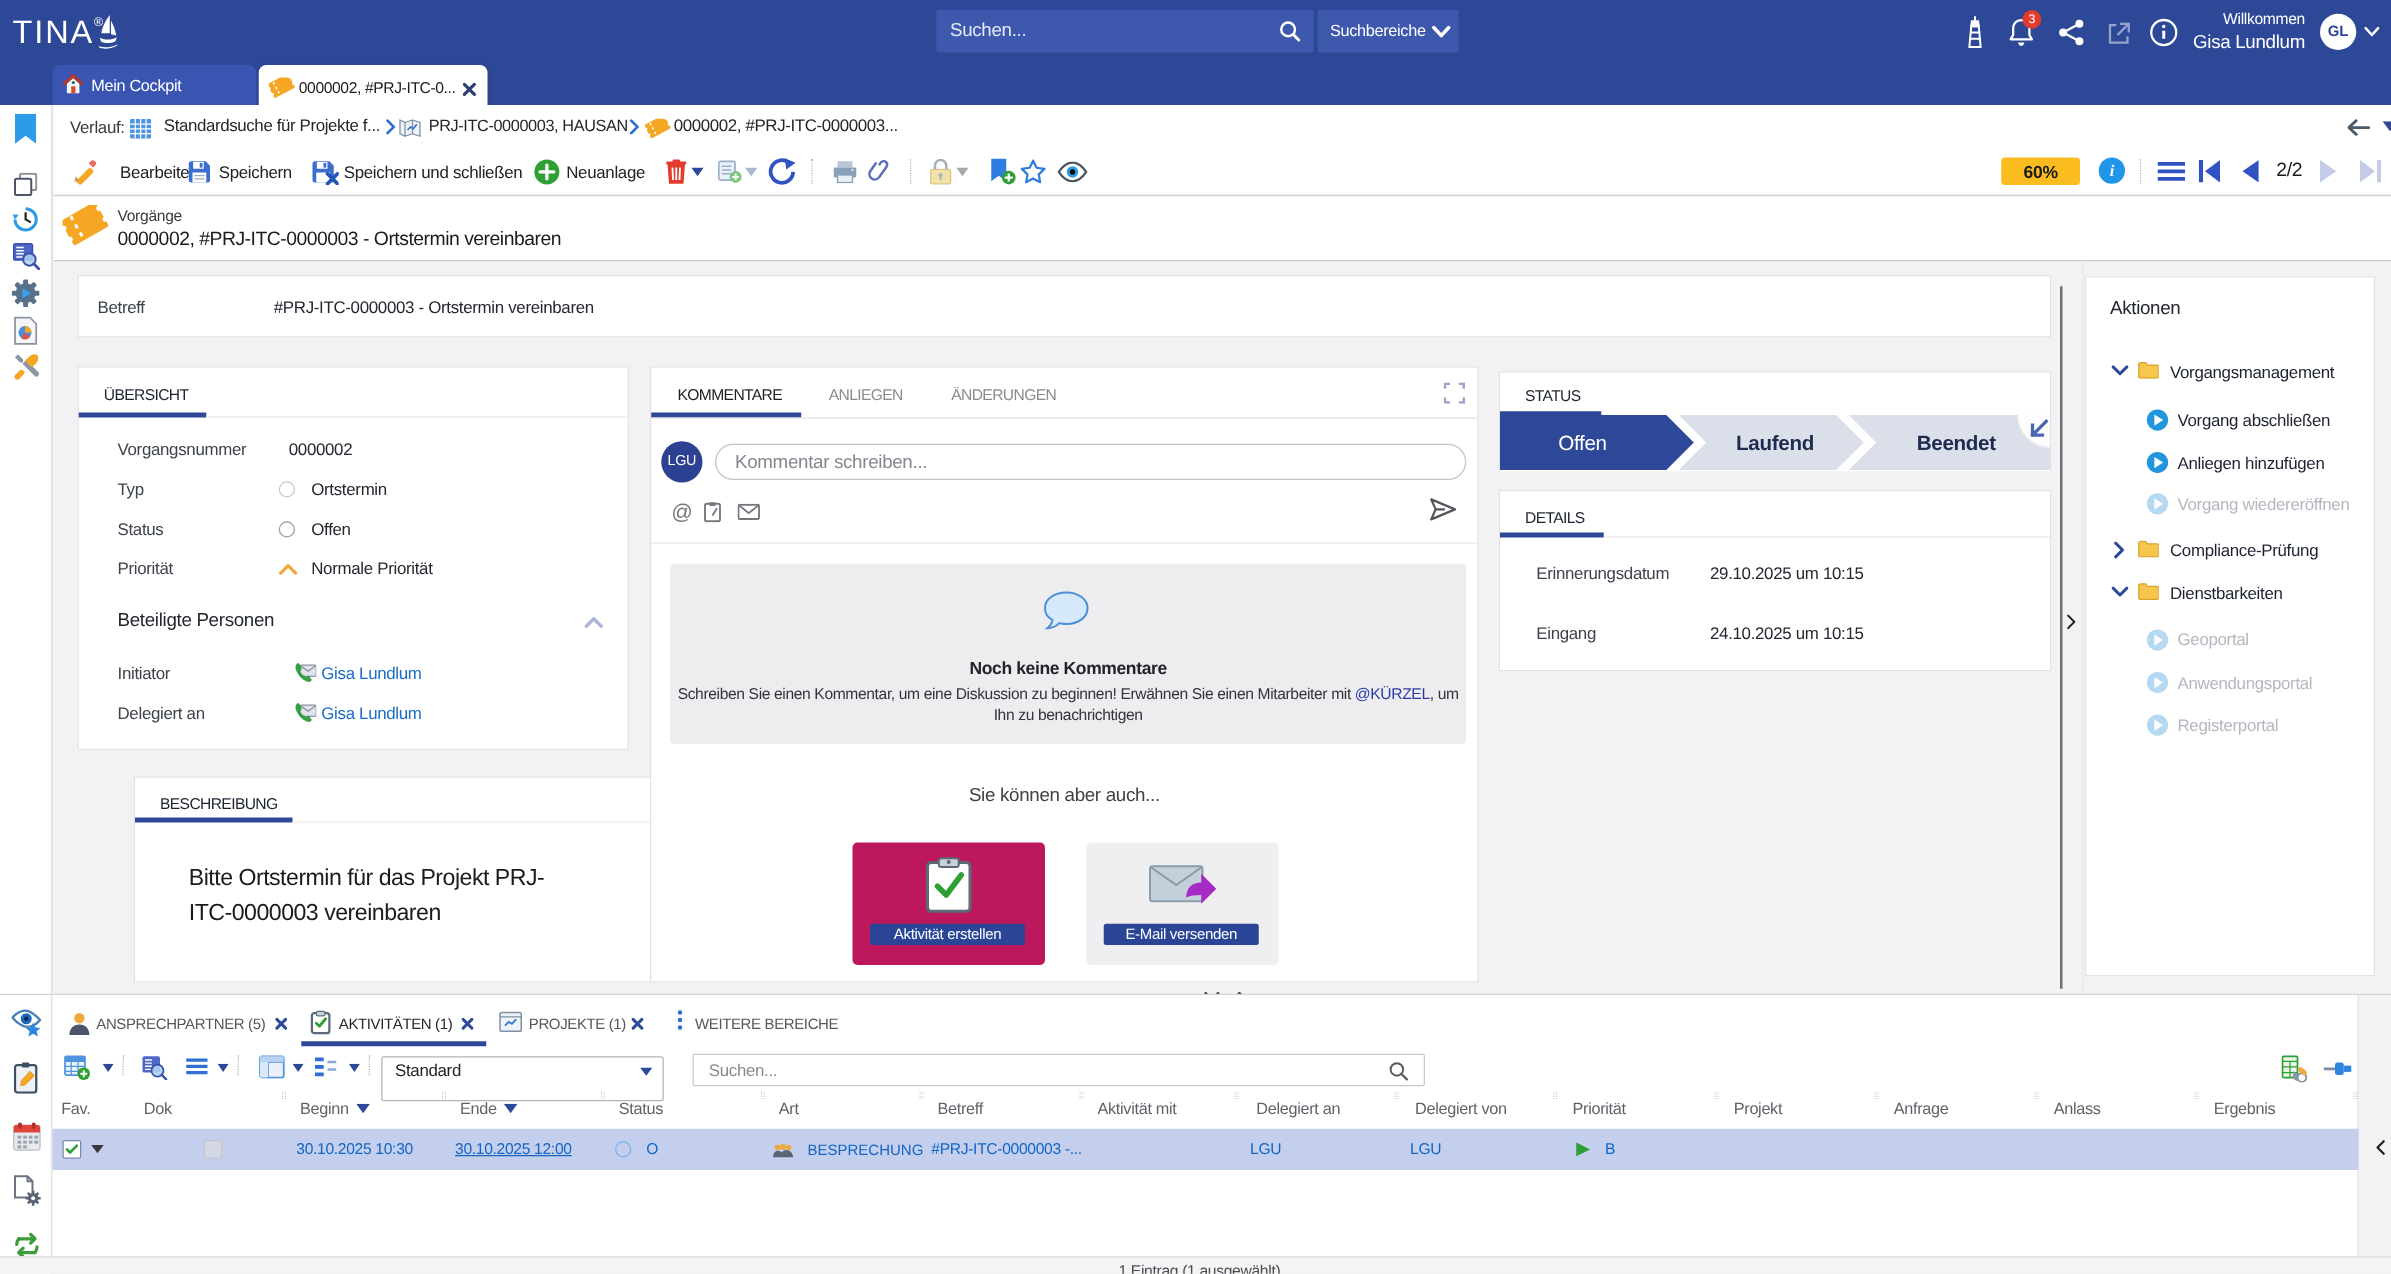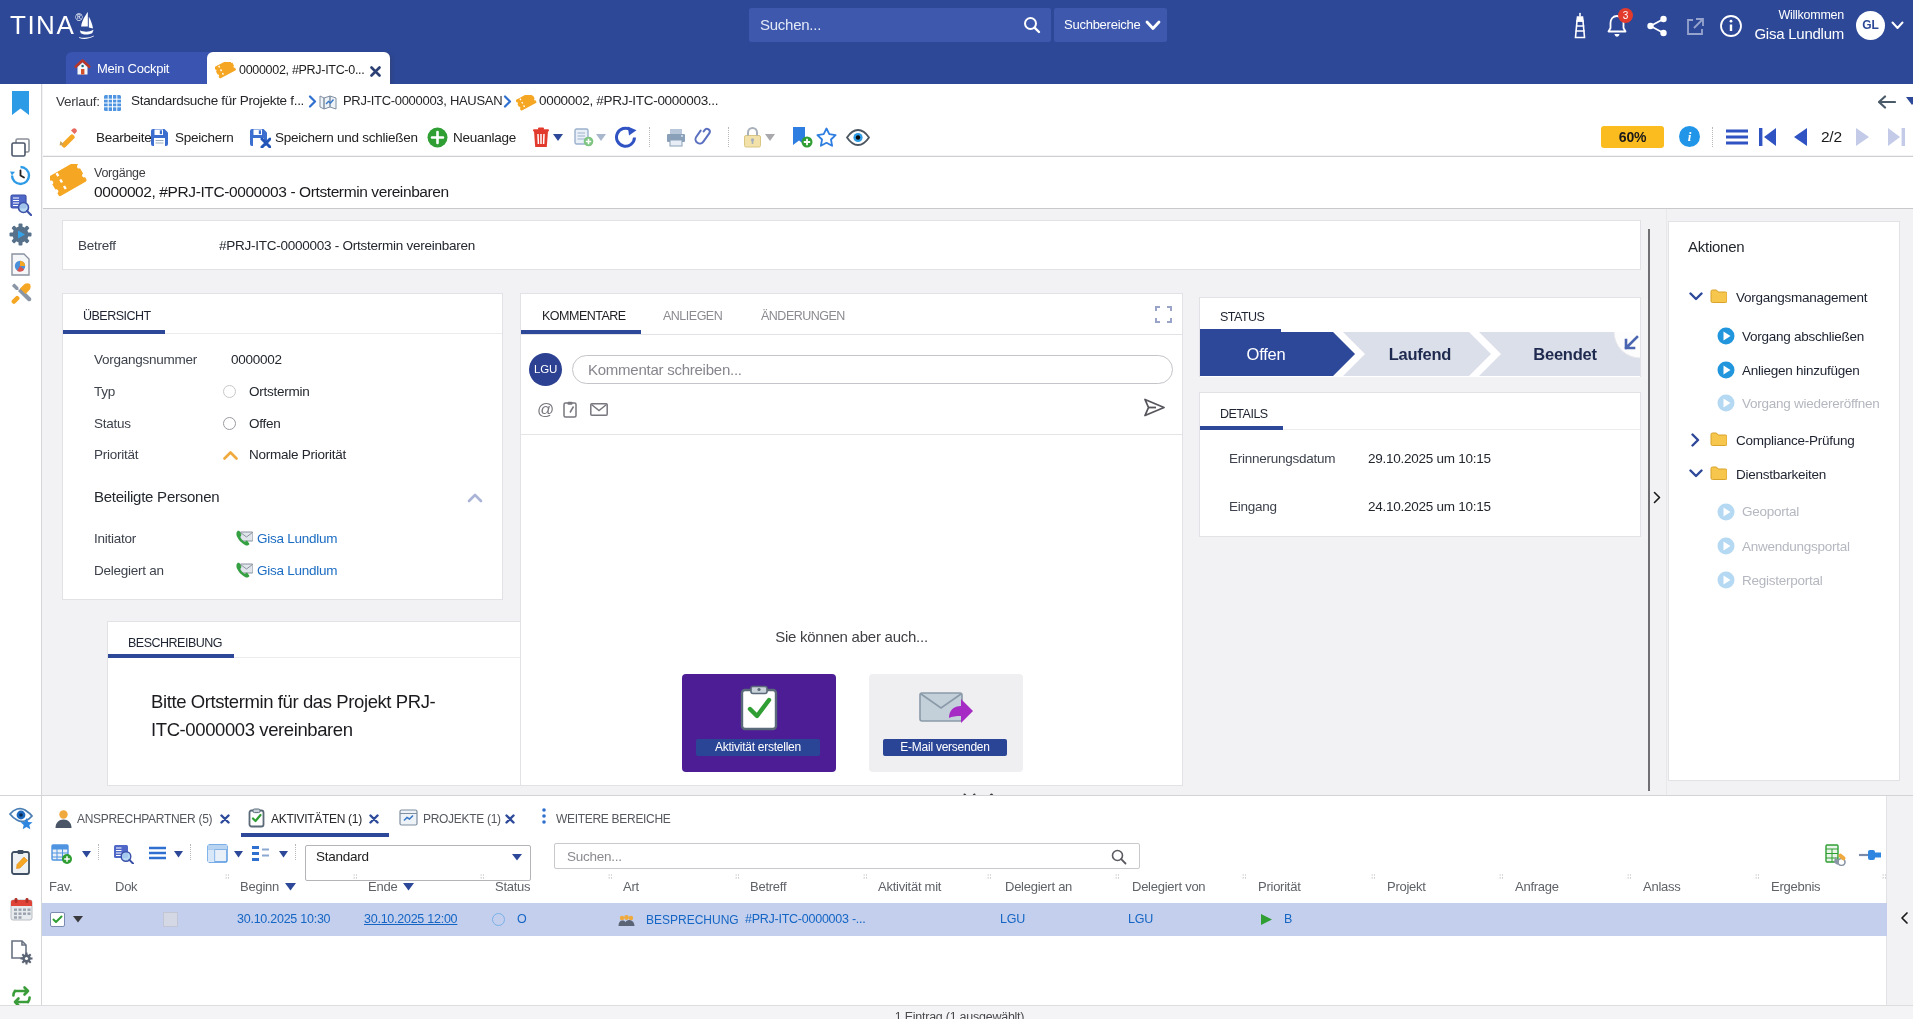--- a/index.html
+++ b/index.html
@@ -3,21 +3,21 @@
 <meta charset="utf-8">
 <style>
 * { margin:0; padding:0; box-sizing:border-box; }
 html,body { width:1913px; height:1019px; overflow:hidden; font-family:"Liberation Sans", sans-serif; background:#f2f2f4; position:relative; letter-spacing:-0.25px; }
 .abs { position:absolute; }
 svg { display:block; }
 span { white-space:nowrap; }
 .topbar { position:absolute; left:0; top:0; width:1913px; height:84px; background:#2d4897; }
 .tsearch { position:absolute; left:749px; top:8px; width:302px; height:34px; background:#3d58ac; border-radius:2px; color:#e4e9f7; font-size:15px; line-height:34px; padding-left:11px; }
 .sbbtn { position:absolute; left:1054px; top:8px; width:113px; height:34px; background:#3d58ac; border-radius:2px; color:#fff; font-size:13px; line-height:34px; padding-left:10px; }
-.tab1 { position:absolute; left:42px; top:52px; width:163px; height:32px; background:#3a55b1; border-radius:6px 6px 0 0; color:#fff;margin-left:24px; }
+.tab1 { position:absolute; left:42px; top:52px; width:163px; height:32px; background:#3a55b1; border-radius:6px 6px 0 0; color:#fff; }
 .tab2 { position:absolute; left:207px; top:52px; width:183px; height:36px; background:#fff; border-radius:6px 6px 0 0; color:#1c1c1c; box-shadow:2px 1px 3px rgba(60,60,90,.35); }
 .rail { position:absolute; left:0; top:84px; width:42px; height:935px; background:#fff; border-right:1px solid #d5d6da; }
 .crumb { position:absolute; left:43px; top:84px; width:1870px; height:36px; background:#fff; }
 .crumbtx { position:absolute; top:9px; font-size:13.5px; color:#26262a; letter-spacing:-0.3px; }
 .toolbar { position:absolute; left:43px; top:120px; width:1870px; height:35px; background:#fff; }
 .tbtx { position:absolute; top:10px; font-size:13.5px; color:#222; }
 .tbsep { position:absolute; top:7px; width:0; height:20px; border-left:1px dotted #b8b8bc; }
 .titlebar { position:absolute; left:43px; top:156px; width:1870px; height:53px; background:#fff; border-top:1px solid #cfcfd3; border-bottom:1px solid #c9c9cd; }
 .card { position:absolute; background:#fff; border:1px solid #e2e2e6; }
 .chead { position:absolute; font-size:12.5px; color:#1d2330; letter-spacing:-0.5px; }
@@ -433,22 +433,29 @@
     </svg>
   <svg class="abs" style="left:69px;top:109px;" width="18" height="13" viewBox="0 0 18 13">
       <rect x="0.8" y="0.8" width="16.4" height="11.4" rx="1" fill="none" stroke="#77777e" stroke-width="1.5"></rect>
       <path d="M1.5 1.5 L9 7.5 L16.5 1.5" fill="none" stroke="#77777e" stroke-width="1.5"></path>
     </svg>
   <svg class="abs" style="left:623px;top:104px;" width="21" height="19" viewBox="0 0 21 19">
       <path d="M1 17.5 L20 9.5 L1 1.5 L4.5 9.5 Z" fill="none" stroke="#55555c" stroke-width="1.8" stroke-linejoin="round"></path>
       <path d="M4.5 9.5 L12 9.5" stroke="#55555c" stroke-width="1.8"></path>
     </svg>
   <div class="abs" style="left:0;top:140px;width:661px;border-top:1px solid #e5e5e8;"></div>
+  <div class="abs" style="left:15px;top:157px;width:637px;height:144px;background:#ededef;border-radius:3px;">
+    <svg class="abs" style="left:297px;top:21px;" width="40" height="35" viewBox="0 0 40 35">
+        <path d="M20 2 C10 2 3 7.5 3 14.5 C3 18.5 5.5 22 9 24 C8.5 26.5 7 29 5 30.5 C8.5 30.5 12 29 14.5 26.5 C16 27 18 27.2 20 27.2 C30 27.2 37 21.5 37 14.5 C37 7.5 30 2 20 2 Z" fill="#d6e9fb" stroke="#4a90d9" stroke-width="1.6"></path>
+      </svg>
+    <div class="abs" style="left:0;top:75px;width:637px;text-align:center;font-size:14px;font-weight:bold;color:#23232a;letter-spacing:-0.3px;">Noch keine Kommentare</div>
+    <div class="abs" style="left:0;top:96px;width:637px;text-align:center;font-size:12.5px;color:#33333a;line-height:16.5px;letter-spacing:-0.3px;white-space:nowrap;">Schreiben Sie einen Kommentar, um eine Diskussion zu beginnen! Erwähnen Sie einen Mitarbeiter mit <span style="color:#2b3aa8;">@KÜRZEL</span>, um<br>Ihn zu benachrichtigen</div>
+  </div>
   <div class="abs" style="left:0;top:334px;width:661px;text-align:center;font-size:15px;color:#3f3f44;">Sie können aber auch...</div>
-  <div class="abs" style="left:161px;top:380px;width:154px;height:98px;background:#4c1d95;border-radius:4px;">
+  <div class="abs" style="left:161px;top:380px;width:154px;height:98px;background:#be185d;border-radius:4px;">
     <svg class="abs" style="left:56px;top:11px;" width="42" height="46" viewBox="0 0 42 46">
         <rect x="4" y="5" width="34" height="39" rx="3" fill="#fff" stroke="#5a6a78" stroke-width="2.4"></rect>
         <rect x="13" y="1.5" width="16" height="7" rx="2" fill="#c9d2da" stroke="#5a6a78" stroke-width="1.6"></rect>
         <circle cx="21" cy="4.5" r="1.6" fill="#5a6a78"></circle>
         <path d="M12 24 L19 31 L31 15" fill="none" stroke="#2f9e33" stroke-width="4.4" stroke-linecap="round" stroke-linejoin="round"></path>
       </svg>
     <div class="abs" style="left:14px;top:65px;width:124px;height:17px;background:#2b4596;border-radius:2px;color:#fff;font-size:12px;text-align:center;line-height:17px;">Aktivität erstellen</div>
   </div>
   <div class="abs" style="left:348px;top:380px;width:154px;height:98px;background:#efeff1;border-radius:4px;">
     <svg class="abs" style="left:49px;top:17px;" width="56" height="40" viewBox="0 0 56 40">

